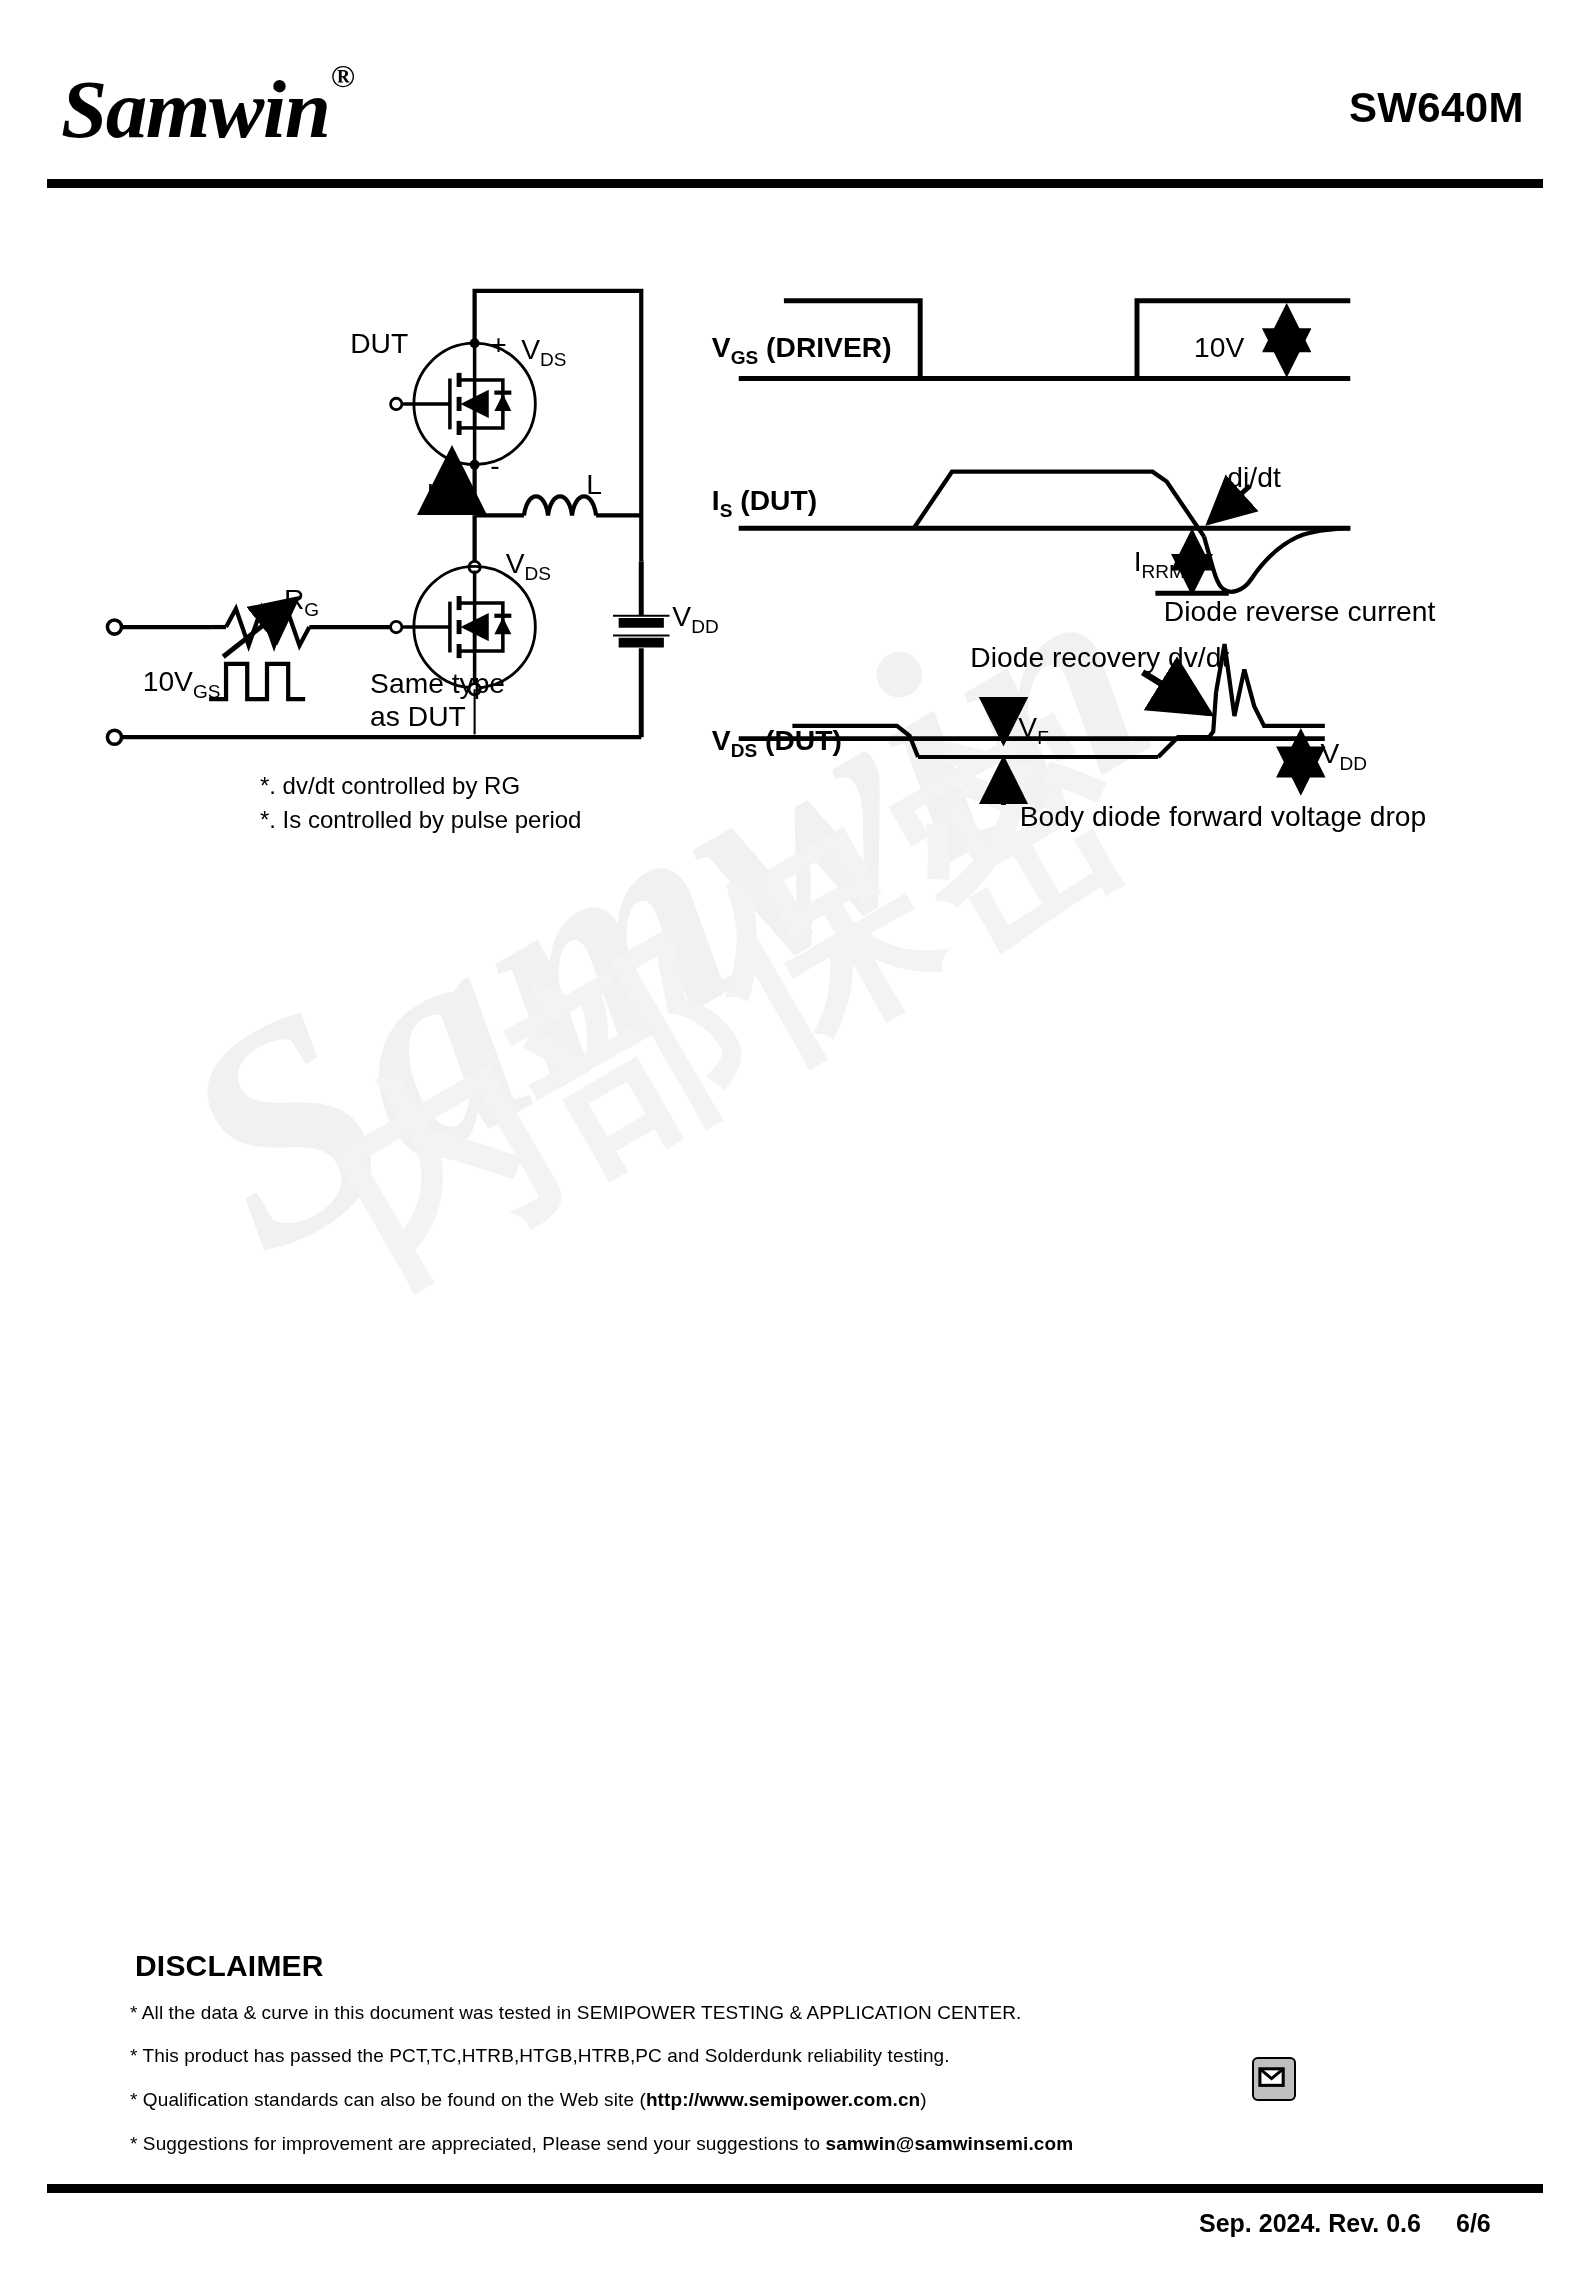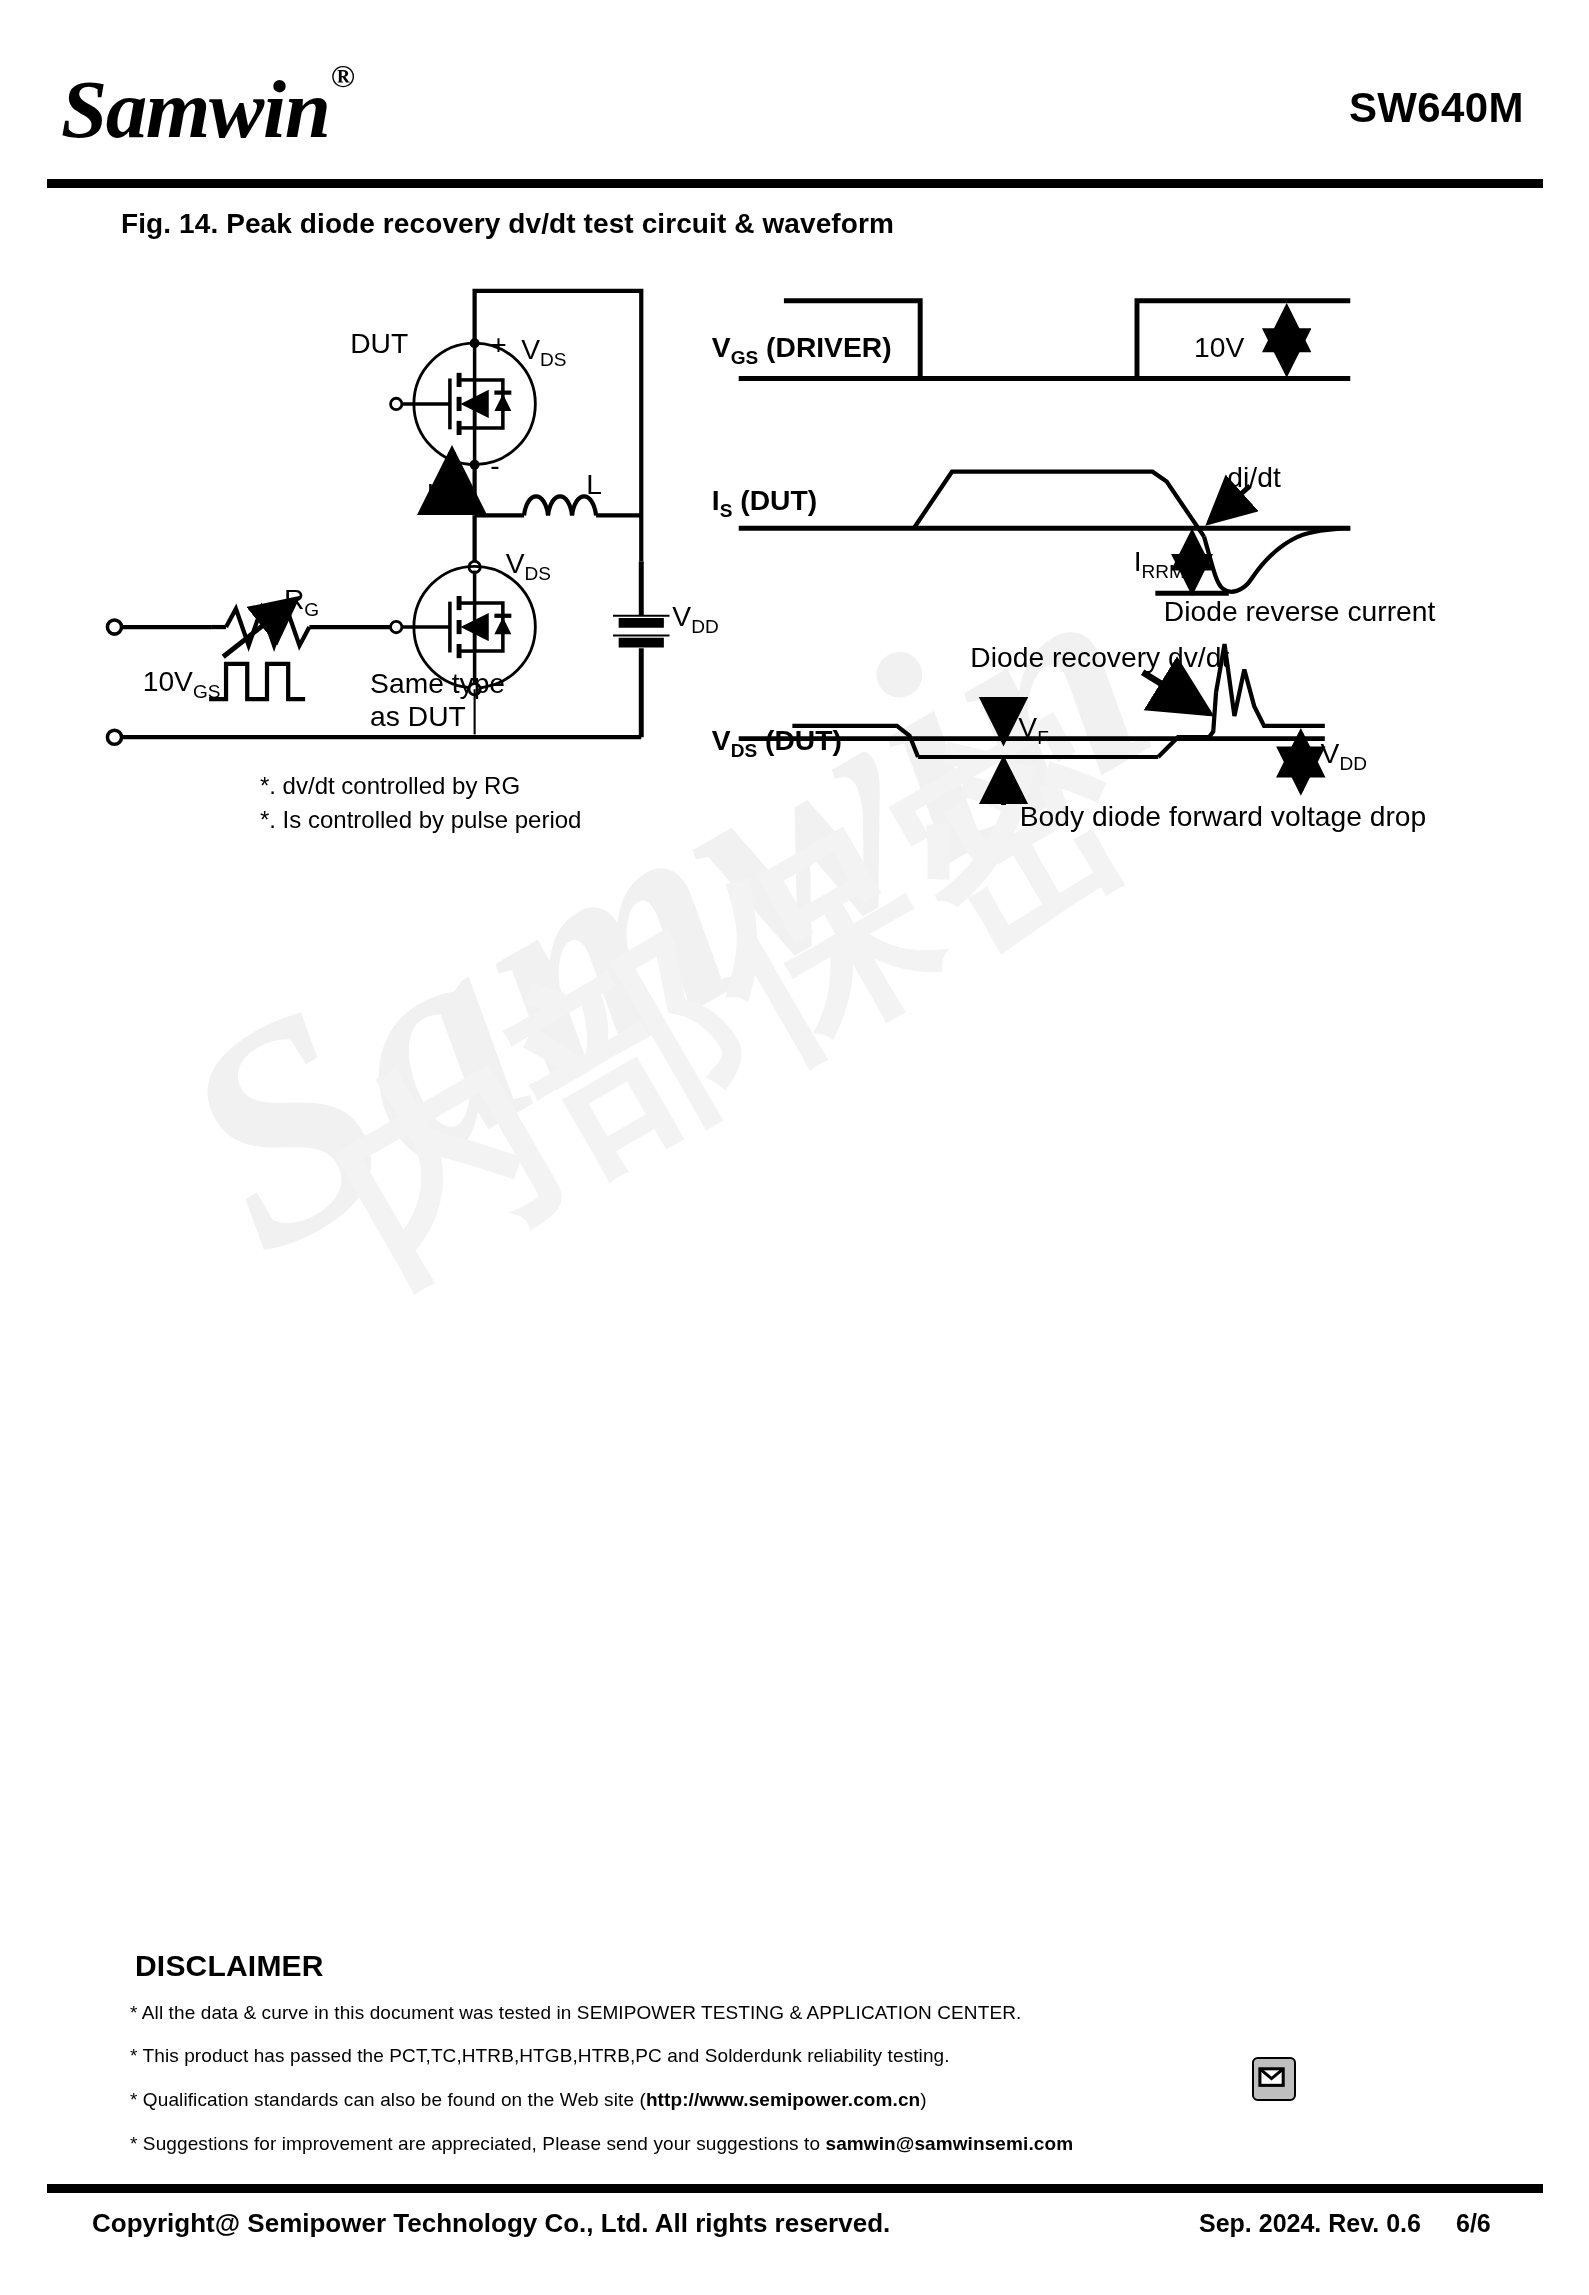--- a/index.html
+++ b/index.html
@@ -206,21 +206,20 @@
 <body>
 
 <div class="page">
 
   <div class="hdr-logo"><span>Samwin</span><span class="reg">®</span></div>
 
   <div class="hdr-part">SW640M</div>
 
   <div class="hdr-rule"></div>
 
-  <div class="fig-title">Fig. 14. Peak diode recovery dv/dt test circuit &amp; waveform</div>
 
   <div class="watermark">
     <div class="wm-text">Samwin</div>
     <div class="wm-cn">内部保密</div>
   </div>
 
   <svg class="diagram" viewBox="0 0 2250 3250">
     <defs>
       <marker id="arrHead" markerWidth="12" markerHeight="12" refX="9" refY="5" orient="auto">
         <path d="M0,0 L10,5 L0,10 z" fill="#000"></path>
@@ -412,18 +411,17 @@
   <div class="disc-line disc-l4"><span>* Suggestions for improvement are appreciated, Please send your suggestions to </span><b>samwin@samwinsemi.com</b></div>
 
   <div class="mail-icon">
     <svg viewBox="0 0 62 62" width="38" height="38" style="display:block;margin:0 auto;">
       <rect x="8" y="16" width="38" height="27" fill="#fff" stroke="#000" stroke-width="5"></rect>
       <path d="M8,16 L27,32 L46,16" fill="none" stroke="#000" stroke-width="5"></path>
     </svg>
   </div>
 
   <div class="ftr-rule"></div>
-  <div class="ftr-copy">Copyright@ Semipower Technology Co., Ltd. All rights reserved.</div>
   <div class="ftr-rev">Sep. 2024. Rev. 0.6</div>
   <div class="ftr-page">6/6</div>
 
 </div>
 
 
 </body></html>

